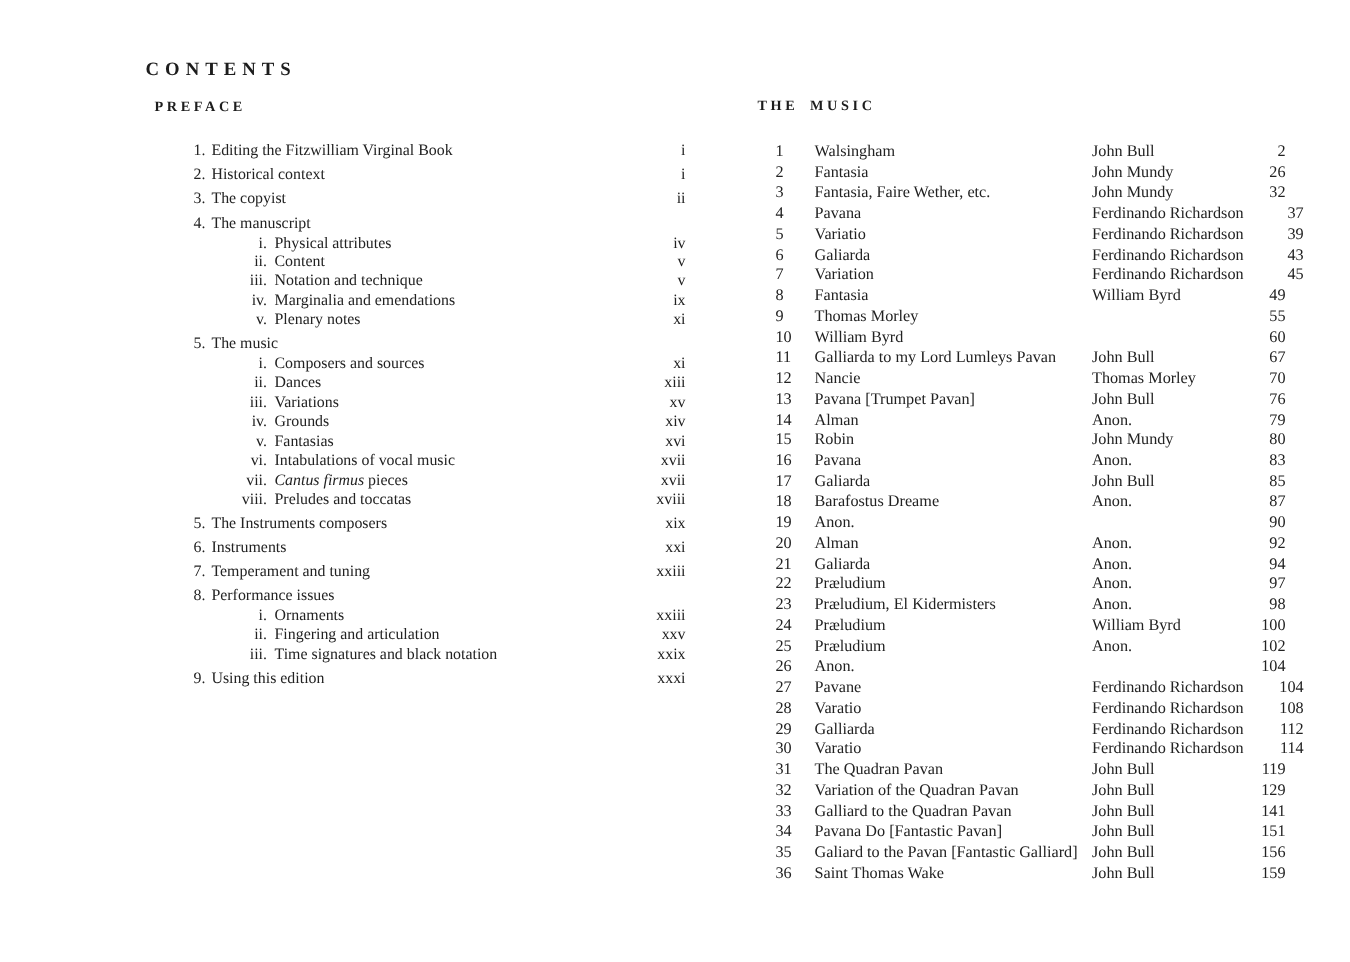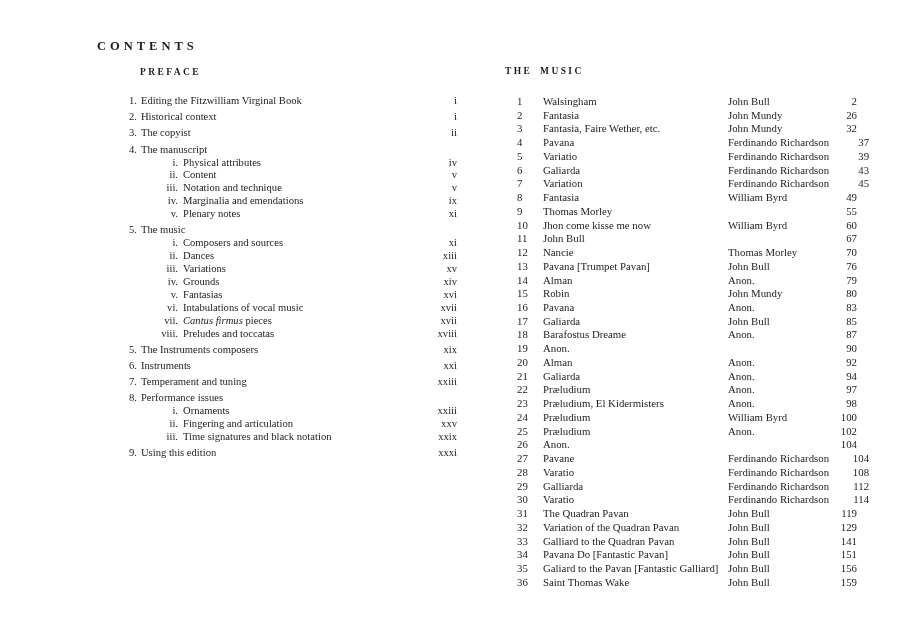--- a/index.html
+++ b/index.html
@@ -26,21 +26,21 @@
     color: #1d1d1d;
   }
   .section-heading {
     position: absolute;
     font-size: 9.5px;
     font-weight: 600;
     letter-spacing: 2.4px;
     color: #1d1d1d;
     word-spacing: 3px;
   }
-  .preface-heading { left: 103px; top: 67px; margin-left: 37px; }
+  .preface-heading { left: 103px; top: 67px; }
   .music-heading   { left: 505px; top: 66px; }
 
   
   .preface-list {
     position: absolute;
     left: 129px; top: 95px;
     width: 328px;
   }
   .p-row {
     display: flex;
@@ -274,26 +274,26 @@
         <span class="m-composer">William Byrd</span>
         <span class="m-page">49</span>
       </div>
       <div class="m-row">
         <span class="m-num">9</span>
         <span class="m-composer">Thomas Morley</span>
         <span class="m-page">55</span>
       </div>
       <div class="m-row">
         <span class="m-num">10</span>
-        <span class="m-title">Jhon come kisse me now</span>
         <span class="m-composer">William Byrd</span>
         <span class="m-page">60</span>
       </div>
       <div class="m-row">
         <span class="m-num">11</span>
+        <span class="m-title">Galliarda to my Lord Lumleys Pavan</span>
         <span class="m-composer">John Bull</span>
         <span class="m-page">67</span>
       </div>
       <div class="m-row">
         <span class="m-num">12</span>
         <span class="m-title">Nancie</span>
         <span class="m-composer">Thomas Morley</span>
         <span class="m-page">70</span>
       </div>
       <div class="m-row">

